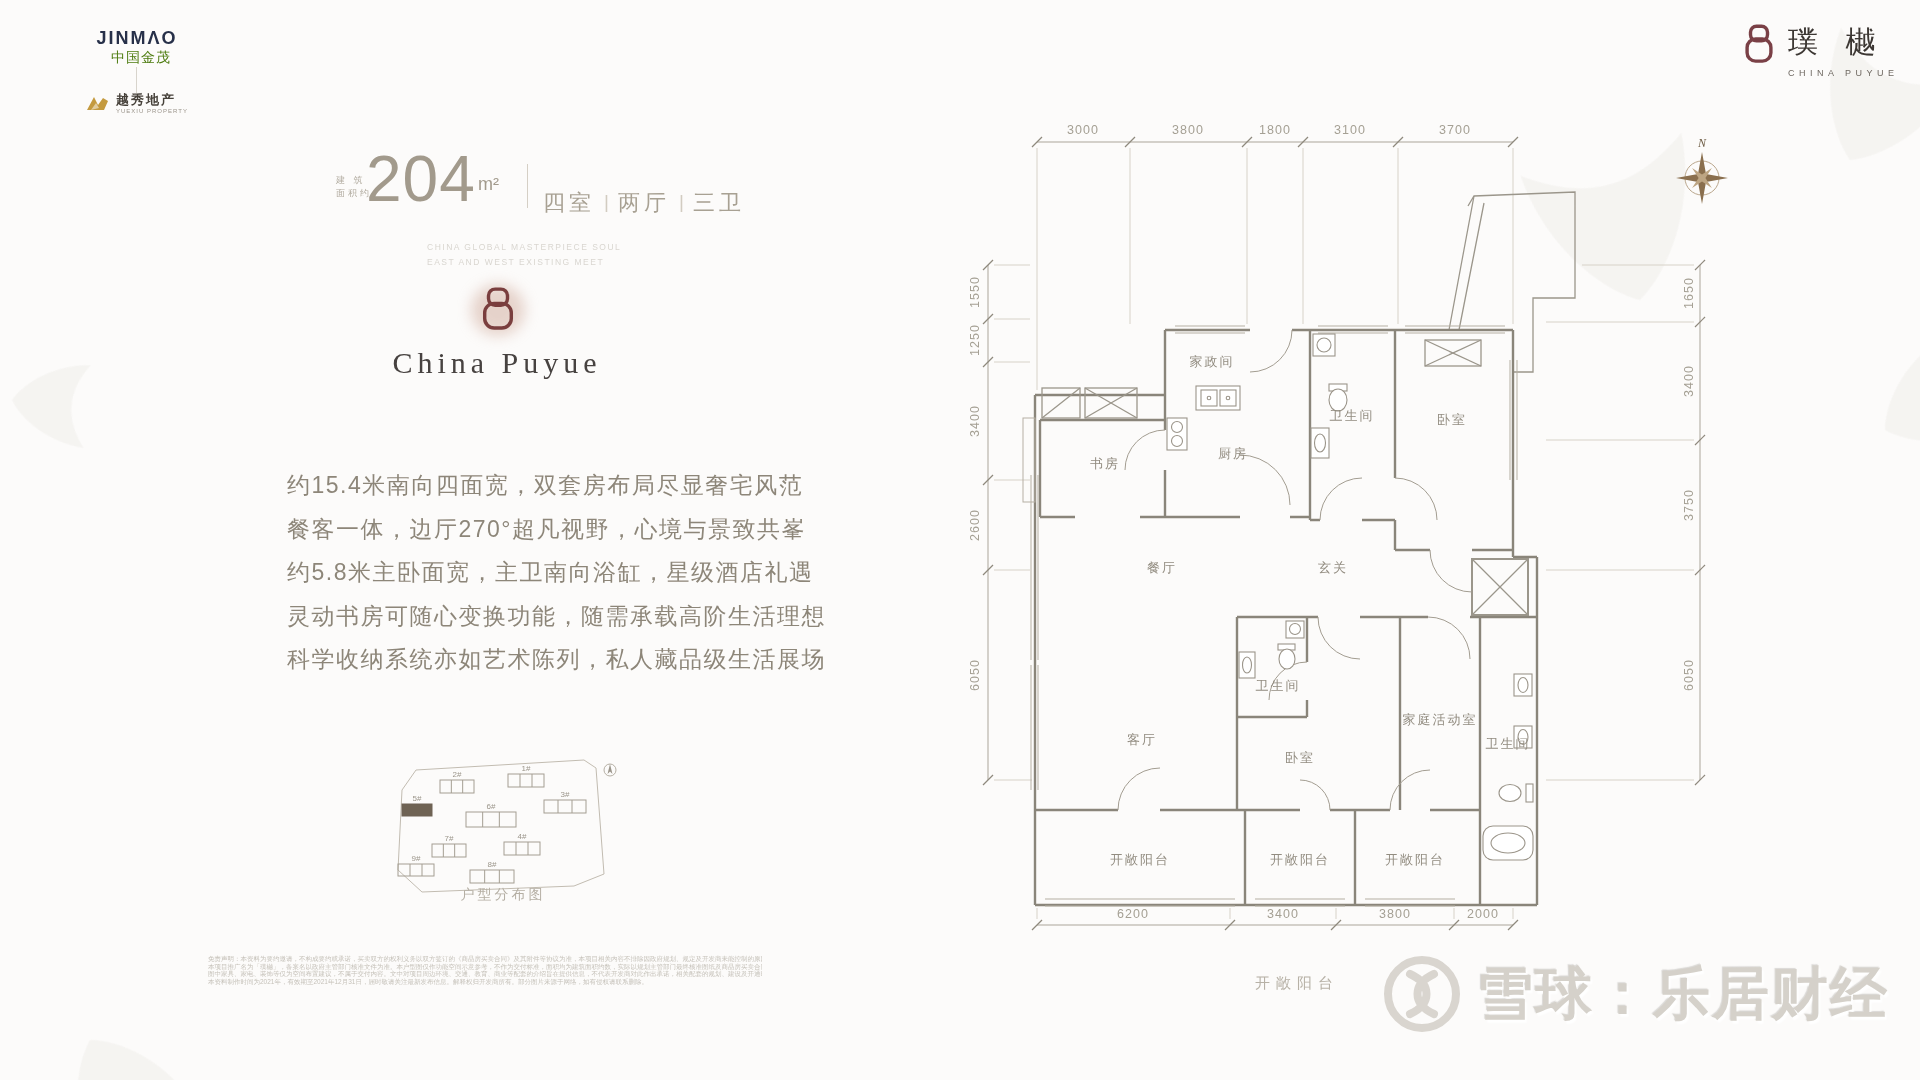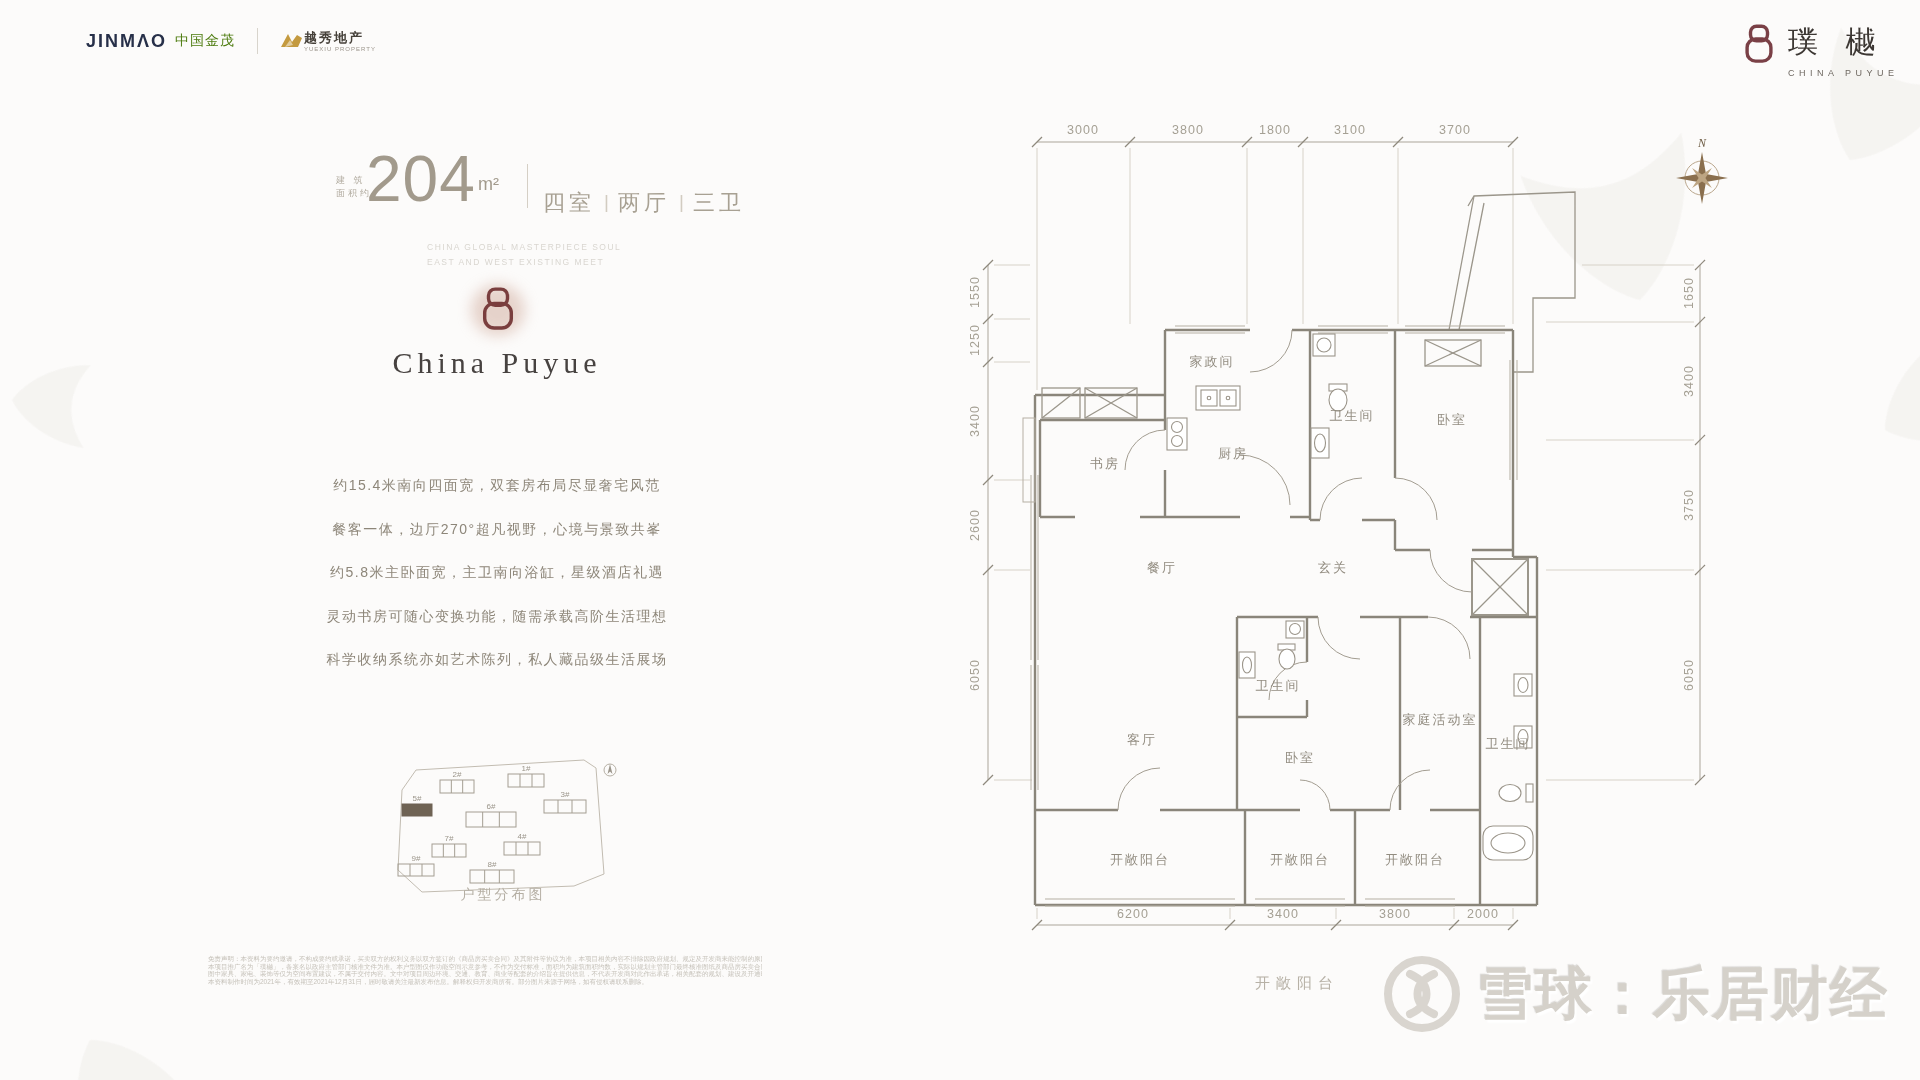--- a/index.html
+++ b/index.html
@@ -1,25 +1,25 @@
 <!DOCTYPE html>
 <html><head>
 <meta charset="utf-8">
 <style>
   html,body{margin:0;padding:0;background:#e8e8e8;}
   .stage{position:relative;width:1920px;height:1080px;background:#fcfbfa;overflow:hidden;
          font-family:"Liberation Sans","DejaVu Sans",sans-serif;color:#333;}
   svg{display:block;}
   
-  .brand-left{position:absolute;left:86px;top:28px;display:flex;align-items:center;}
+  .brand-left{position:absolute;left:86px;top:28px;display:flex;align-items:center;flex-direction:column;}
   .jinmao-en{font-size:18px;font-weight:700;letter-spacing:2px;color:#273049;}
   .jinmao-cn{font-size:14px;color:#4d7c0f;letter-spacing:1px;margin-left:8px;font-family:"Liberation Serif",serif;}
   .hdr-sep{width:1px;height:26px;background:#d8d4cc;margin:0 22px;}
   .yuexiu{display:flex;align-items:center;}
-  .yuexiu-txt{display:flex;flex-direction:column;line-height:1;}
+  .yuexiu-txt{display:flex;flex-direction:column;line-height:1;margin-left:6px;}
   .yuexiu-cn{font-size:13px;font-weight:700;color:#46413a;letter-spacing:2px;}
   .yuexiu-en{font-size:6px;color:#9b958b;letter-spacing:1px;margin-top:2px;}
   .brand-right{position:absolute;left:1742px;top:22px;display:flex;align-items:flex-start;}
   .puyue-txt{margin-left:12px;}
   .puyue-cn{font-size:30px;letter-spacing:10px;color:#3c3733;font-family:"Liberation Serif",serif;}
   .puyue-en{display:block;font-size:9px;letter-spacing:4.5px;color:#6e6861;margin-top:5px;}
   
   .area-prefix{position:absolute;left:336px;top:174px;font-size:9px;color:#b0aa9e;letter-spacing:3px;line-height:13px;}
   .area-value{position:absolute;left:366px;top:142px;font-size:64px;color:#a29a8c;letter-spacing:1px;font-weight:400;}
   .area-unit{position:absolute;left:478px;top:174px;font-size:18px;color:#a29a8c;}
@@ -28,21 +28,21 @@
   .room-seg{font-size:22px;color:#a8a193;letter-spacing:4px;}
   .room-sep{font-size:19px;color:#d2ccc1;margin:0 9px;vertical-align:2px;}
   .tagline{position:absolute;left:427px;top:240px;width:260px;text-align:left;
            font-size:8.5px;letter-spacing:1.5px;color:#d9d6d0;line-height:15px;}
   .emblem-halo{position:absolute;left:471px;top:284px;width:54px;height:52px;border-radius:50%;
                background:#d0ab9c;filter:blur(7px);opacity:.5;}
   .emblem-knot{position:absolute;left:479px;top:286px;color:#7a3e3e;}
   .emblem-name{position:absolute;left:347px;top:346px;width:300px;text-align:center;
                font-family:"Liberation Serif",serif;font-size:30px;letter-spacing:5px;color:#474240;}
   .copy{position:absolute;left:287px;top:464px;width:420px;}
-  .copy p{margin:0;height:43.5px;line-height:43.5px;font-size:14px;letter-spacing:1.5px;
+  .copy p{margin:0;height:43.5px;line-height:43.5px;font-size:23px;letter-spacing:1.5px;
           color:#8d8679;text-align:center;white-space:nowrap;}
   .siteplan{position:absolute;left:388px;top:754px;}
   .siteplan-caption{position:absolute;left:438px;top:886px;width:130px;text-align:center;
                     font-size:14px;letter-spacing:3px;color:#b5afa4;}
   .bld{fill:none;stroke:#a49e92;stroke-width:1;}
   .bld.dark{fill:#6f6354;stroke:#6f6354;}
   .bld-label{font-size:8px;fill:#9b958a;text-anchor:middle;}
   .site-bound{fill:none;stroke:#c2bcb1;stroke-width:1;}
   .fineprint{position:absolute;left:208px;top:955px;width:554px;height:31px;overflow:hidden;}
   .fineprint p{margin:0;font-size:6.5px;line-height:7.7px;color:#c6c2ba;white-space:nowrap;overflow:hidden;}

